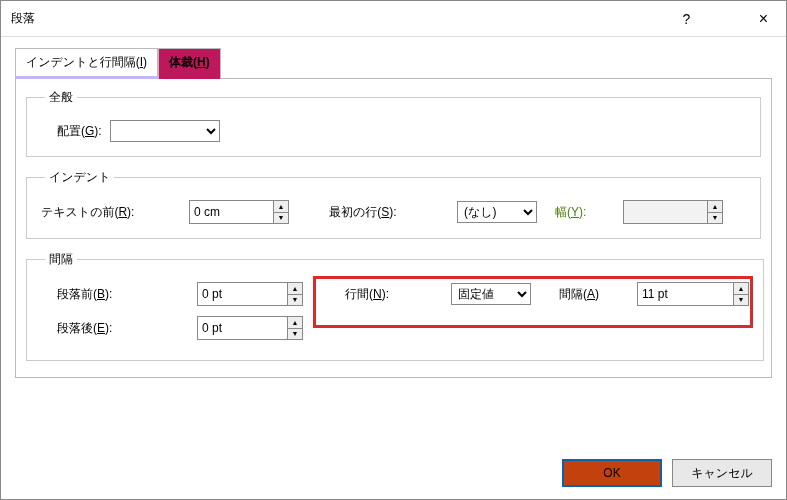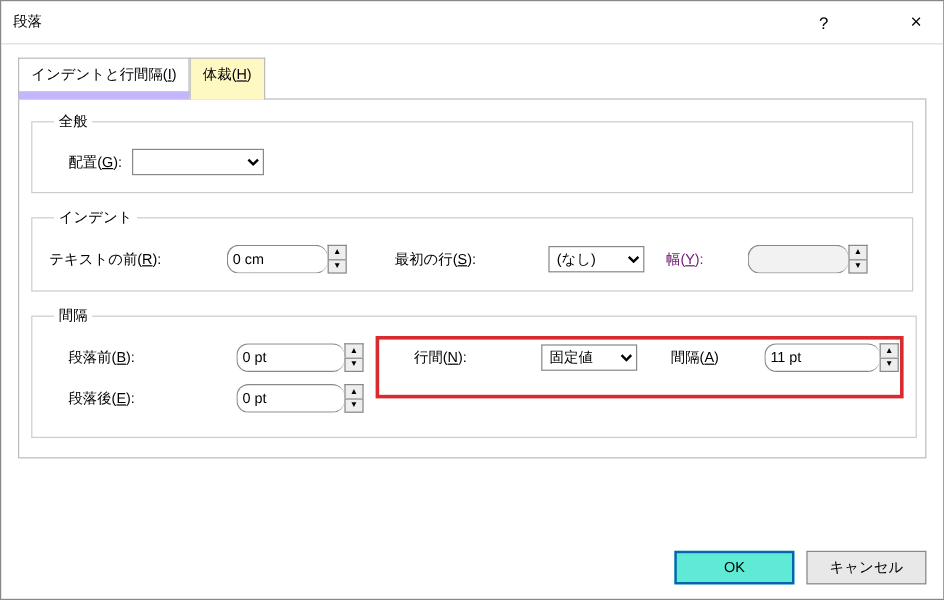--- a/index.html
+++ b/index.html
@@ -43,25 +43,26 @@
 .tab {
   padding: 5px 10px 5px 10px;
   border: 1px solid #bbb;
   border-bottom: none;
   background: #fff;
   position: relative;
   top: 1px;
   font-size: 12px;
 }
 .tab.active {
-  border-bottom: 7px solid #c4b5fd;
+  border-bottom: 3px solid #c4b5fd;
   z-index: 2;
 }
 .tab:not(.active) {
-  background: #fef9c3;
+  background: #be185d;
+  font-weight: bold;
 }
 .tab-panel {
   border: 1px solid #bbb;
   padding: 10px 10px 4px 10px;
 }
 fieldset {
   border: 1px solid #ccc;
   padding: 14px 14px 14px 14px;
   margin-bottom: 12px;
   position: relative;
@@ -86,30 +87,29 @@
   font-size: 12px;
   padding: 0 2px;
   background: #fff;
 }
 select { height: 22px; }
 .txt {
   height: 24px;
   padding: 0 4px;
 }
 .disabled {
-  color: #701a75;
+  color: #4d7c0f;
 }
 .spinner {
   display: inline-flex;
   align-items: stretch;
   height: 24px;
 }
 .spinner .txt {
   border-right: none;
-  border-radius: 10px;
 }
 .spin-btns {
   display: flex;
   flex-direction: column;
   width: 16px;
 }
 .spin-btns div {
   flex: 1;
   border: 1px solid #888;
   background: #eee;
@@ -139,21 +139,21 @@
   border: 1px solid #888;
   background: #e8e8e8;
   font-size: 12px;
   display: inline-flex;
   align-items: center;
   justify-content: center;
   min-width: 86px;
 }
 .btn.primary {
   border: 2px solid #0a64ad;
-  background: #5eead4;
+  background: #c2410c;
 }
 .footer .spacer { flex: 1; }
 .indent-grid {
   display: grid;
   grid-template-columns: 140px 100px 24px 120px 90px 60px 100px;
   column-gap: 8px;
   align-items: center;
 }
 </style>
 </head>

